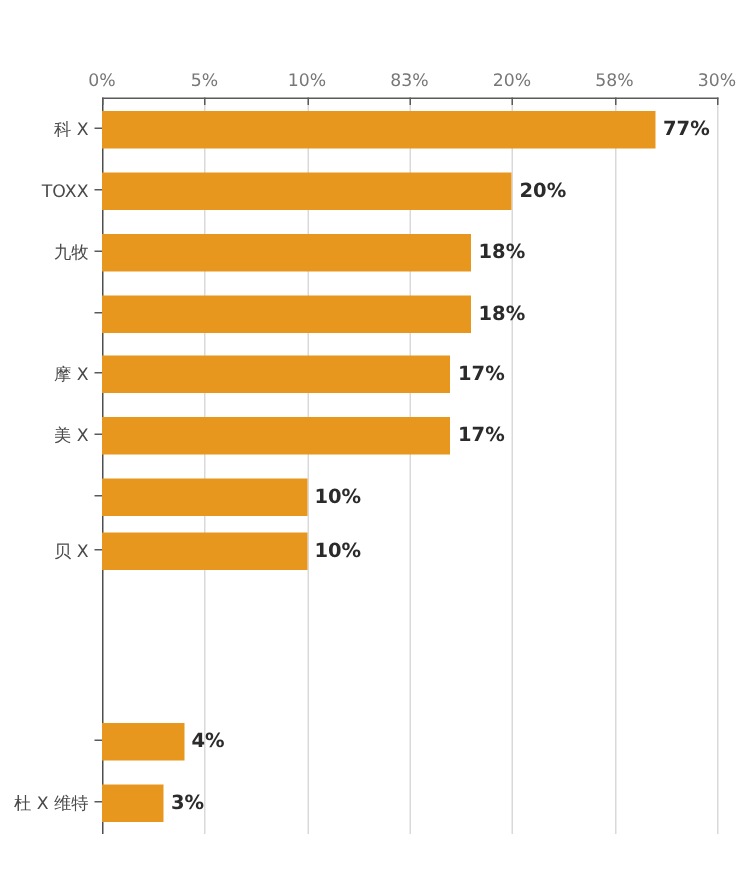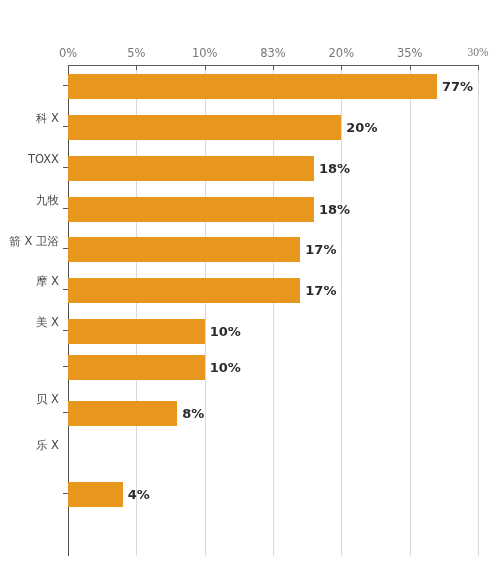--- a/index.html
+++ b/index.html
@@ -122,21 +122,20 @@
     position: absolute;
     right: 100%;
     top: 8px;
     height: 25px;
     line-height: 25px;
     margin-right: 9px;
     font-size: 11.5px;
     color: #4a4a4a;
     white-space: nowrap;
     text-align: right;
-    margin-top: 32px;
   }
   .cat-tick {
     position: absolute;
     right: 100%;
     top: 19px;
     width: 5px;
     height: 1px;
     background: #5a5a5a;
   }
 </style>
@@ -145,22 +144,22 @@
 
 <div id="chart-root">
 
 
   <div class="xaxis-labels">
       <div class="xtick-label" style="left: 68px;">0%</div>
       <div class="xtick-label" style="left: 136.333px;">5%</div>
       <div class="xtick-label" style="left: 204.667px;">10%</div>
       <div class="xtick-label" style="left: 273px;">83%</div>
       <div class="xtick-label" style="left: 341.333px;">20%</div>
-      <div class="xtick-label" style="left: 409.667px;">35%</div>
-      <div class="xtick-label" style="left: 478px; font-family: Liberation Serif, serif;">30%</div>
+      <div class="xtick-label" style="left: 409.667px;">58%</div>
+      <div class="xtick-label" style="left: 478px;">30%</div>
     </div>
   <div class="xaxis-line"></div>
 
   <div class="plot">
       <div class="gridline axis-zero" style="left: 0px;"></div>
       <div class="gridline" style="left: 68.3333px;"></div>
       <div class="gridline" style="left: 136.667px;"></div>
       <div class="gridline" style="left: 205px;"></div>
       <div class="gridline" style="left: 273.333px;"></div>
       <div class="gridline" style="left: 341.667px;"></div>
@@ -178,21 +177,20 @@
         <div class="bar-value" style="left: 273.333px;">20%</div>
       </div>
       <div class="row" style="top: 81.6667px; height: 40.8333px; text-decoration: underline;">
         <div class="cat-tick"></div>
         <div class="cat-label">九牧</div>
         <div class="bar" style="width: 246px; background: rgb(232, 151, 30);"></div>
         <div class="bar-value" style="left: 246px;">18%</div>
       </div>
       <div class="row" style="top: 122.5px; height: 40.8333px;">
         <div class="cat-tick"></div>
-        <div class="cat-label">箭 X 卫浴</div>
         <div class="bar" style="width: 246px; background: rgb(232, 151, 30);"></div>
         <div class="bar-value" style="left: 246px;">18%</div>
       </div>
       <div class="row" style="top: 163.333px; height: 40.8333px;">
         <div class="cat-tick"></div>
         <div class="cat-label">摩 X</div>
         <div class="bar" style="width: 232.333px; background: rgb(232, 151, 30);"></div>
         <div class="bar-value" style="left: 232.333px;">17%</div>
       </div>
       <div class="row" style="top: 204.167px; height: 40.8333px;">
@@ -205,30 +203,30 @@
         <div class="cat-tick"></div>
         <div class="bar" style="width: 136.667px; background: rgb(232, 151, 30);"></div>
         <div class="bar-value" style="left: 136.667px;">10%</div>
       </div>
       <div class="row" style="top: 281px; height: 40.8333px;">
         <div class="cat-tick"></div>
         <div class="cat-label">贝 X</div>
         <div class="bar" style="width: 136.667px; background: rgb(232, 151, 30);"></div>
         <div class="bar-value" style="left: 136.667px;">10%</div>
       </div>
-      <div class="row" style="top: 326.667px; height: 40.8333px;">
-        <div class="cat-tick"></div>
-        <div class="cat-label">乐 X</div>
-        <div class="bar" style="width: 109.333px; background: rgb(232, 151, 30);"></div>
-        <div class="bar-value" style="left: 109.333px;">8%</div>
-      </div>
       <div class="row" style="top: 408.333px; height: 40.8333px;">
         <div class="cat-tick"></div>
         <div class="bar" style="width: 54.6667px; background: rgb(232, 151, 30);"></div>
         <div class="bar-value" style="left: 54.6667px;">4%</div>
+      </div>
+      <div class="row" style="top: 449.167px; height: 40.8333px;">
+        <div class="cat-tick"></div>
+        <div class="cat-label">杜 X 维特</div>
+        <div class="bar" style="width: 41px; background: rgb(232, 151, 30);"></div>
+        <div class="bar-value" style="left: 41px;">3%</div>
       </div>
     </div>
 
 <div class="xtick-mark" style="left: 68px;"></div>
     <div class="xtick-mark" style="left: 136.333px;"></div>
     <div class="xtick-mark" style="left: 204.667px;"></div>
     <div class="xtick-mark" style="left: 273px;"></div>
     <div class="xtick-mark" style="left: 341.333px;"></div>
     <div class="xtick-mark" style="left: 409.667px;"></div>
     <div class="xtick-mark" style="left: 478px;"></div>

